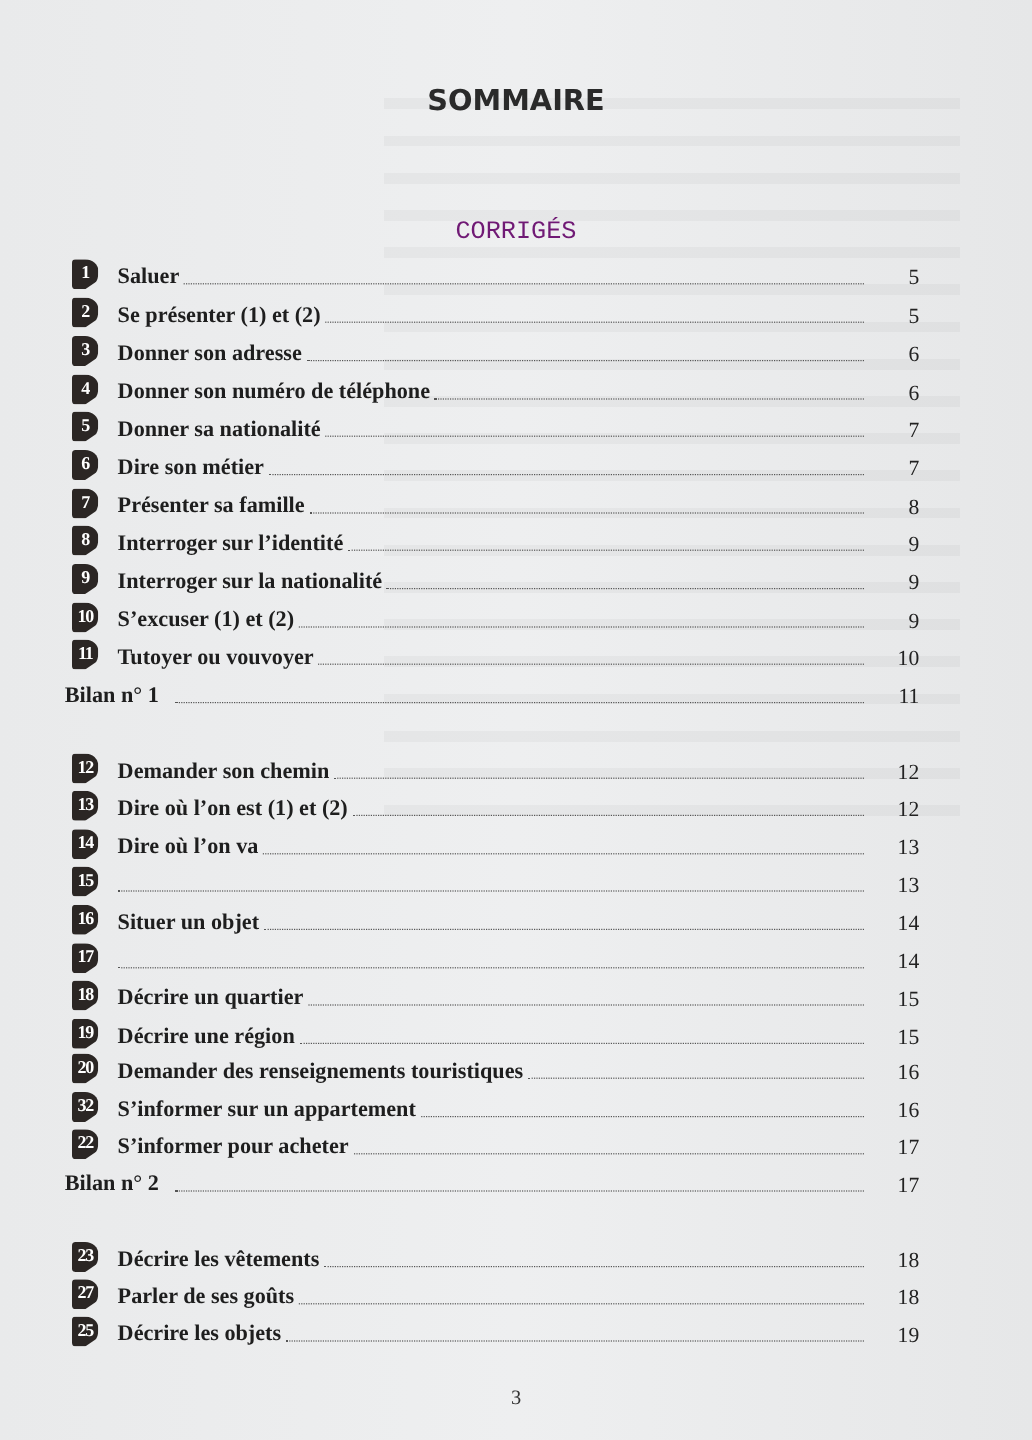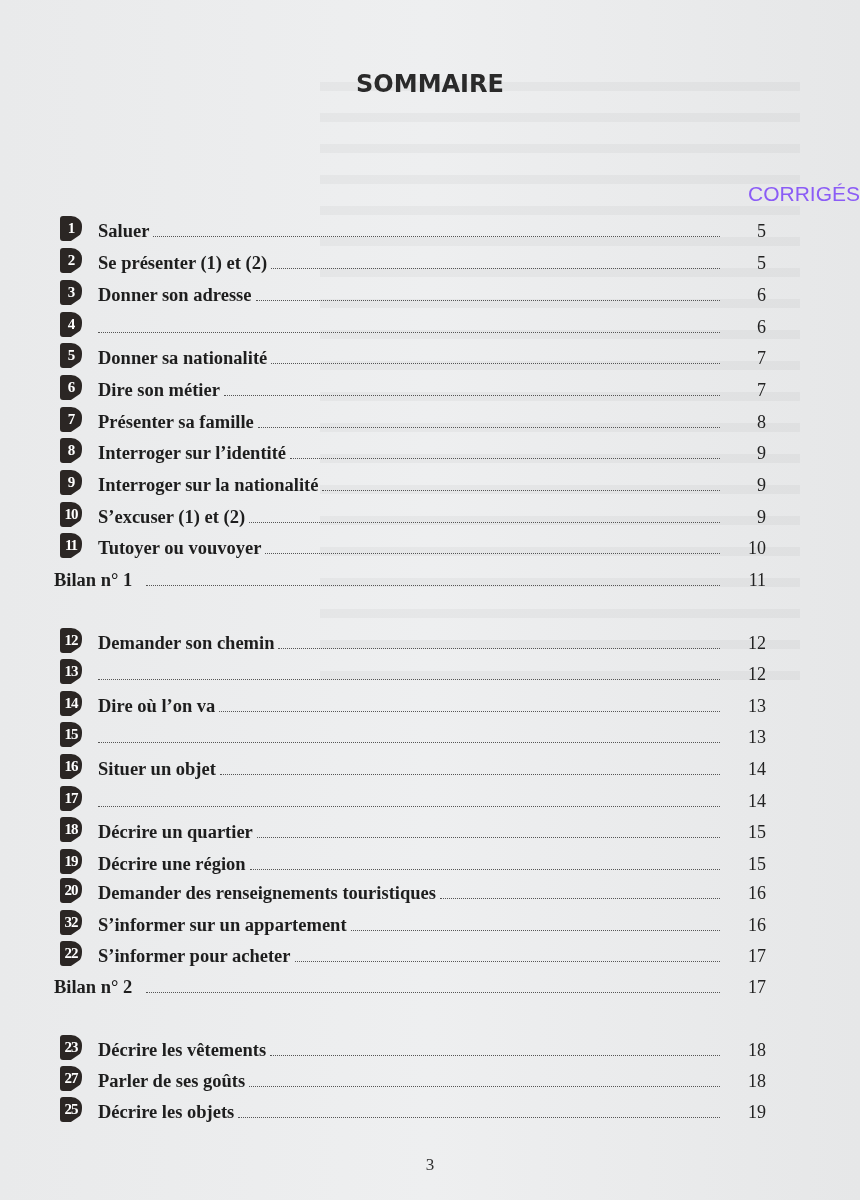--- a/index.html
+++ b/index.html
@@ -16,23 +16,23 @@
     pointer-events: none;
   }
   .title {
     position: absolute; left: 0; right: 0; top: 70px;
     text-align: center;
     font-family: "DejaVu Sans", sans-serif; font-weight: bold;
     font-size: 24px; color: #2a2a2a; letter-spacing: 0;
   }
   .subtitle {
     position: absolute; left: 0; right: 0; top: 182px;
-    text-align: right;
-    font-family: Liberation Sans, sans-serif;
-    font-size: 21px; color: #8b5cf6;
+    text-align: center;
+    font-family: Liberation Mono, monospace;
+    font-size: 21px; color: #701a75;
   }
   .toc {
     position: absolute; left: 60px; width: 706px;
   }
   .row {
     position: absolute; left: 0; width: 706px; height: 26px;
     display: flex; align-items: flex-end;
   }
   .badge {
     width: 22px; height: 25px; flex: 0 0 22px;
@@ -91,20 +91,21 @@
     <span class="page">5</span>
   </div>
   <div class="row" style="top:280px">
     <span class="badge">3</span>
     <span class="label">Donner son adresse</span>
     <span class="leader"></span>
     <span class="page">6</span>
   </div>
   <div class="row" style="top:312px">
     <span class="badge">4</span>
+    <span class="label">Donner son numéro de téléphone</span>
     <span class="leader"></span>
     <span class="page">6</span>
   </div>
   <div class="row" style="top:343px">
     <span class="badge">5</span>
     <span class="label">Donner sa nationalité</span>
     <span class="leader"></span>
     <span class="page">7</span>
   </div>
   <div class="row" style="top:375px">
@@ -150,20 +151,21 @@
   </div>
 
   <div class="row" style="top:628px">
     <span class="badge">12</span>
     <span class="label">Demander son chemin</span>
     <span class="leader"></span>
     <span class="page">12</span>
   </div>
   <div class="row" style="top:659px">
     <span class="badge">13</span>
+    <span class="label">Dire où l’on est (1) et (2)</span>
     <span class="leader"></span>
     <span class="page">12</span>
   </div>
   <div class="row" style="top:691px">
     <span class="badge">14</span>
     <span class="label">Dire où l’on va</span>
     <span class="leader"></span>
     <span class="page">13</span>
   </div>
   <div class="row" style="top:722px">

